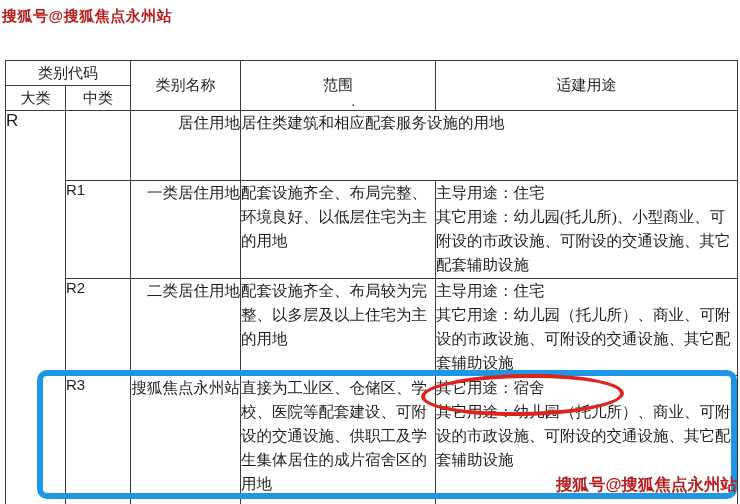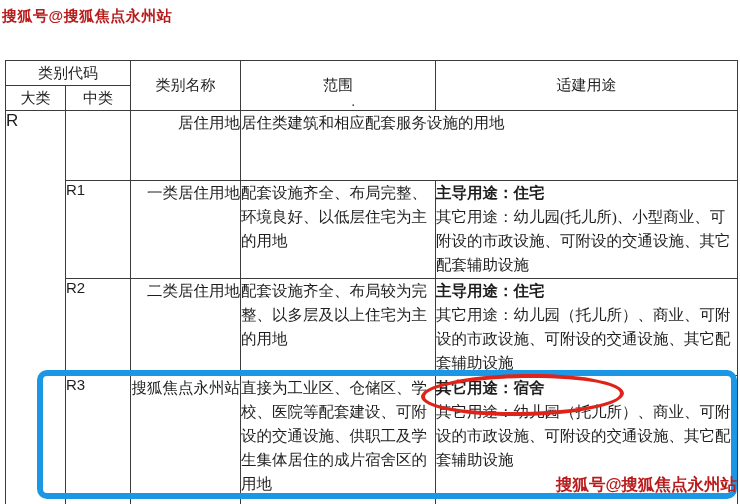--- a/index.html
+++ b/index.html
@@ -39,21 +39,21 @@
     font-family:"Liberation Sans", sans-serif; font-size:17px;
     padding:2px 0 0 4px;
   }
   .code-mid {
     font-family:"Liberation Sans", sans-serif; font-size:15px;
     padding:3px 0 0 6px;
   }
   .name-cell  { font-size:15.5px; padding:4px 2px 0 6px; line-height:24px;text-align:right; }
   .scope-cell { font-size:15.5px; padding:4px 1px 0 6px; line-height:24px; }
   .use-cell   { font-size:15.5px; padding:4px 1px 0 7px; line-height:24px; }
-  .use-primary { font-weight:700; }
+  .use-primary { font-weight:400; }
   .scope-dot {
     position:absolute; left:57%; bottom:0px; font-size:14px; color:#333;
   }
   .hl-box {
     position:absolute; left:37px; top:370px; width:700px; height:129px;
     border:6px solid #1b97e5; border-radius:10px; box-sizing:border-box;
     z-index:5; background:transparent;
   }
   .red-ellipse {
     position:absolute; left:421px; top:374px; width:203px; height:42px;

